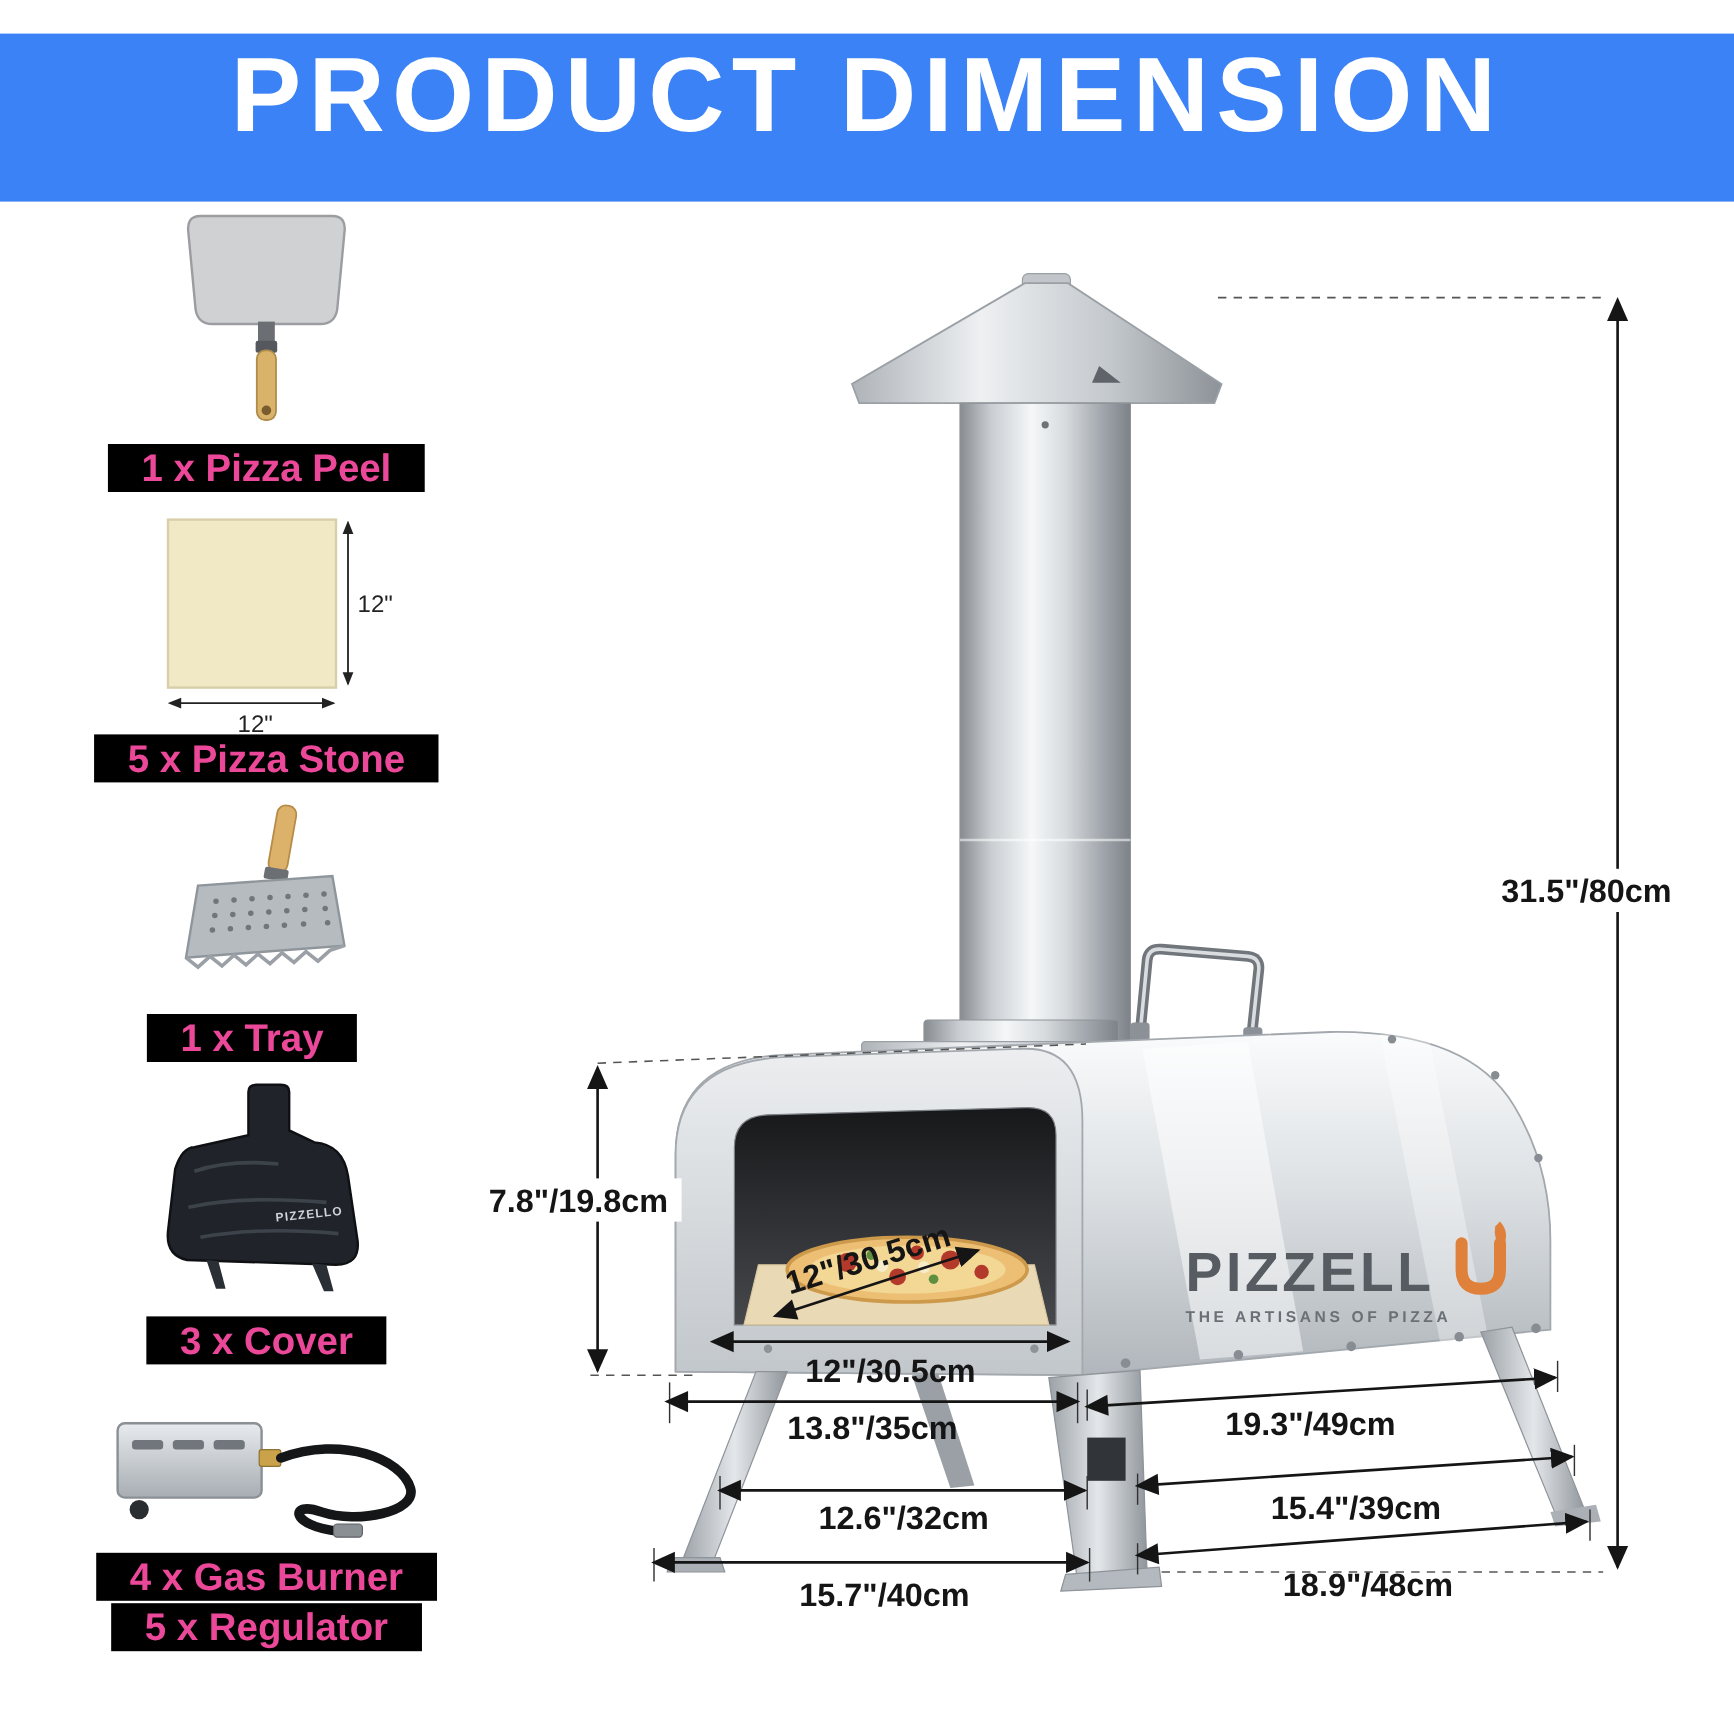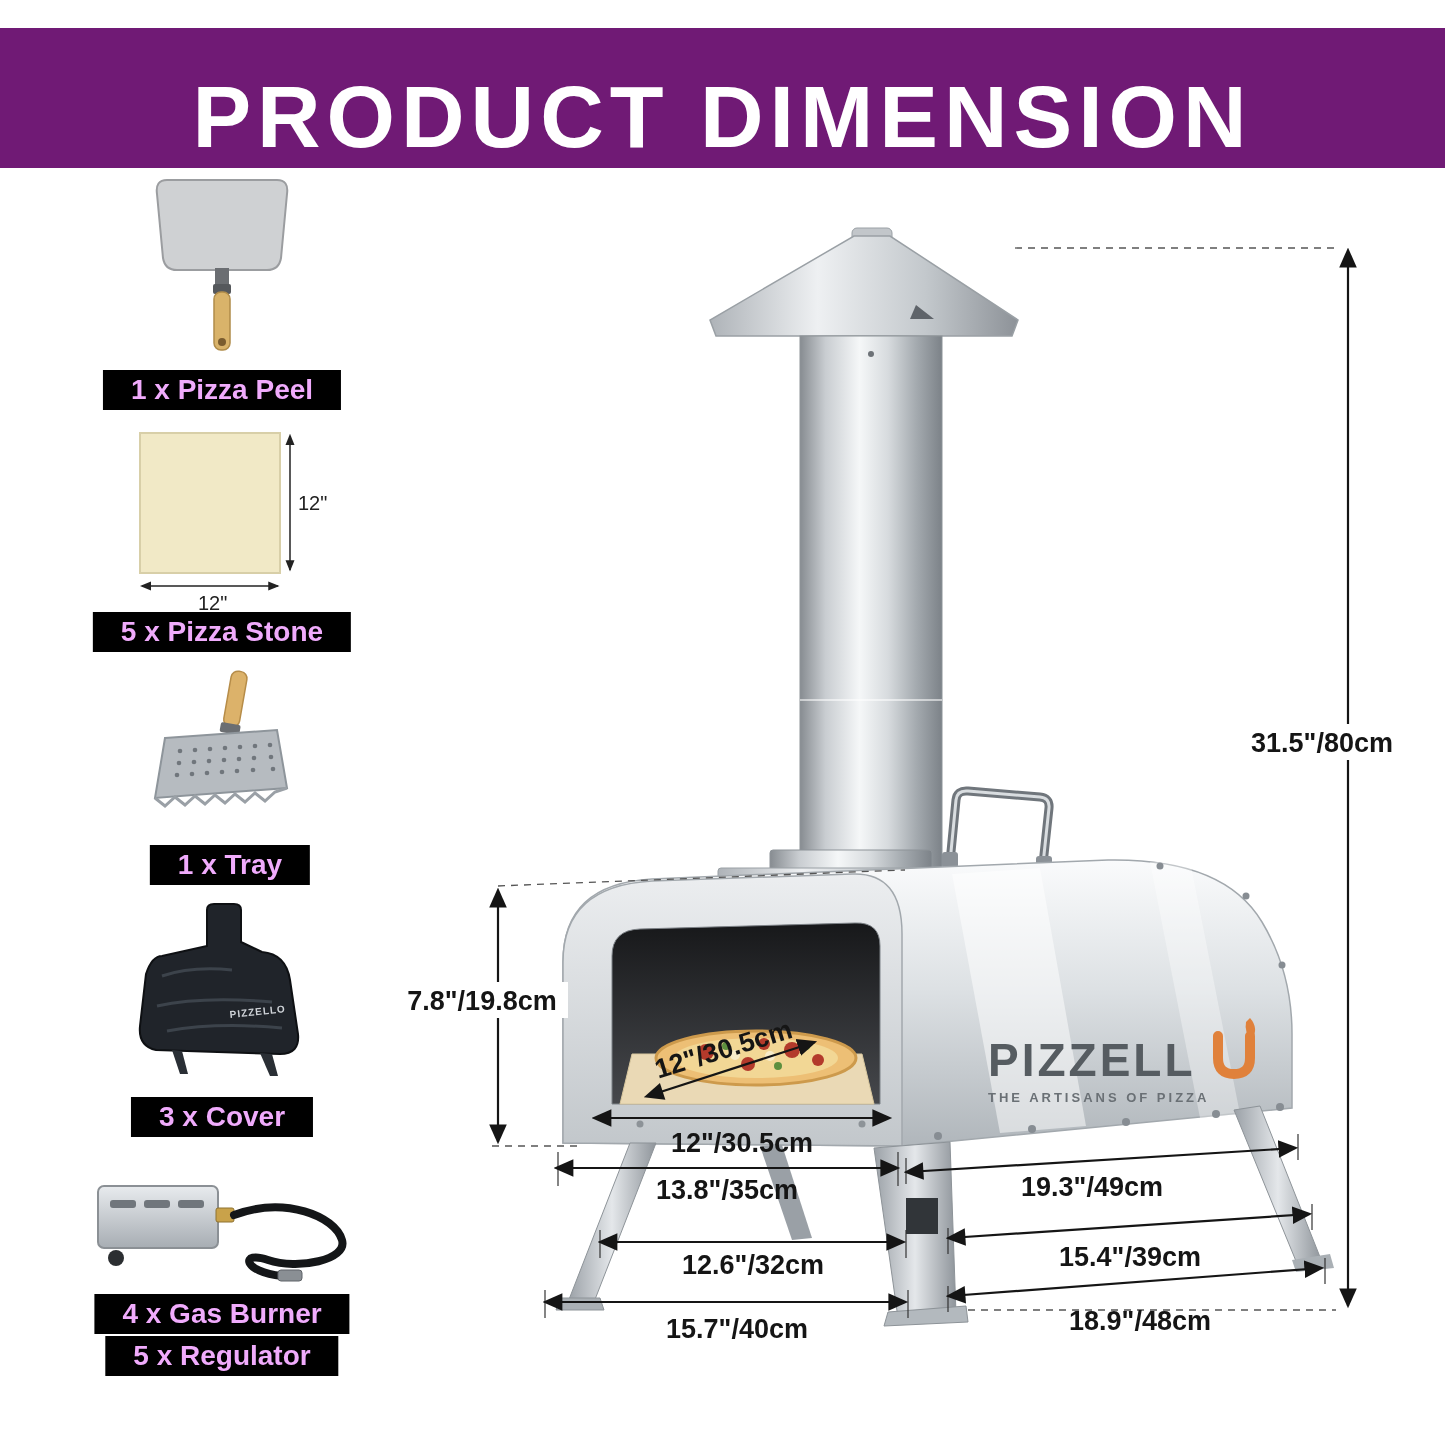--- a/index.html
+++ b/index.html
@@ -1,20 +1,20 @@
 <!DOCTYPE html>
 <html><head>
 <meta charset="utf-8">
 <style>
   html,body{margin:0;padding:0}
   body{width:1445px;height:1445px;background:#ffffff;font-family:"Liberation Sans",sans-serif;position:relative;overflow:hidden}
-  .banner{position:absolute;left:0;top:28px;width:1445px;height:140px;background:#701a75;display:flex;align-items:flex-end;justify-content:center}
+  .banner{position:absolute;left:0;top:28px;width:1445px;height:140px;background:#3b82f6;display:flex;align-items:flex-start;justify-content:center}
   .banner h1{margin:0;color:#fff;font-size:88px;font-weight:bold;letter-spacing:6px;white-space:nowrap}
   .acc-icon{position:absolute}
-  .acc-label{position:absolute;transform:translateX(-50%);background:#000;color:#f0abfc;font-weight:bold;font-size:28px;line-height:40px;padding:0 28px;white-space:nowrap}
+  .acc-label{position:absolute;transform:translateX(-50%);background:#000;color:#ec4899;font-weight:bold;font-size:32px;line-height:40px;padding:0 28px;white-space:nowrap}
   .scene{position:absolute;left:0;top:0;width:1445px;height:1445px}
   .dim{font:bold 27px "Liberation Sans",sans-serif;fill:#151515}
   .smalldim{font:20px "Liberation Sans",sans-serif;fill:#222}
   .brand{font:bold 46px "Liberation Sans",sans-serif;fill:#565c61;letter-spacing:3px}
   .tagline{font:bold 13px "Liberation Sans",sans-serif;fill:#6a7075;letter-spacing:3px}
   .coverlogo{font:bold 10px "Liberation Sans",sans-serif;fill:#cfd3d8;letter-spacing:1px}
 </style>
 </head>
 <body>
 
@@ -226,21 +226,21 @@
     <circle cx="42" cy="109" r="2.3"></circle>
       <circle cx="57" cy="108" r="2.3"></circle>
       <circle cx="72" cy="107" r="2.3"></circle>
       <circle cx="87" cy="106" r="2.3"></circle>
       <circle cx="102" cy="105" r="2.3"></circle>
       <circle cx="118" cy="104" r="2.3"></circle>
       <circle cx="138" cy="103" r="2.3"></circle>
   </g>
   <path d="M 20,132 L 30,140 L 40,131 L 50,139 L 60,130 L 70,138 L 80,129 L 90,137 L 100,128 L 110,136 L 120,127 L 130,135 L 140,126 L 152,122" fill="none" stroke="#9aa0a6" stroke-width="3"></path>
 </svg>
-<div class="acc-label" style="left:230px;top:845px">1 x Tray</div>
+<div class="acc-label" style="left:210px;top:845px">1 x Tray</div>
 
 <svg class="acc-icon" style="left:122px;top:896px" width="200" height="200" viewBox="0 0 200 200">
   <path d="M 85,14 Q 85,8 92,8 L 112,8 Q 119,8 119,14 L 119,46 L 140,56 Q 164,58 168,84 L 176,138 Q 178,158 158,158 L 34,154 Q 16,150 18,130 L 24,78 Q 30,60 40,60 L 85,50 Z" fill="#20242a" stroke="#0e1013" stroke-width="2"></path>
   <path d="M 40,80 Q 70,70 110,74 M 35,110 Q 80,100 150,106 M 45,135 Q 95,126 160,132" fill="none" stroke="#3c434b" stroke-width="3"></path>
   <polygon points="50,154 58,178 66,178 60,155" fill="#2a2f35"></polygon>
   <polygon points="138,157 148,180 156,180 150,158" fill="#2a2f35"></polygon>
   <text x="108" y="122" class="coverlogo" transform="rotate(-6 108 122)">PIZZELLO</text>
 </svg>
 <div class="acc-label" style="left:222px;top:1097px">3 x Cover</div>
 

